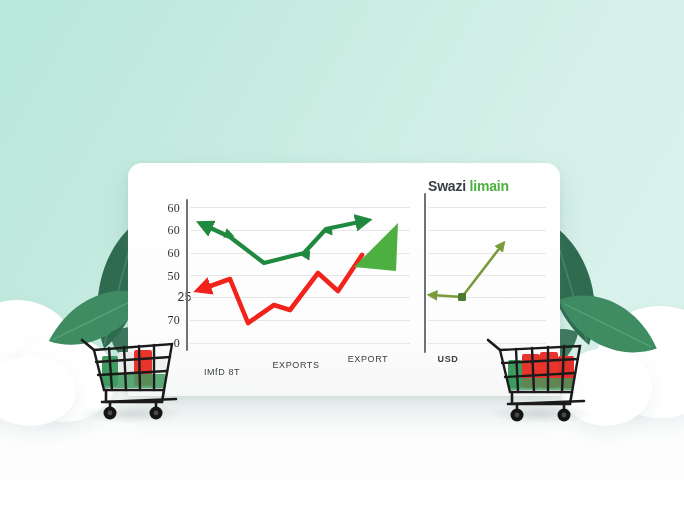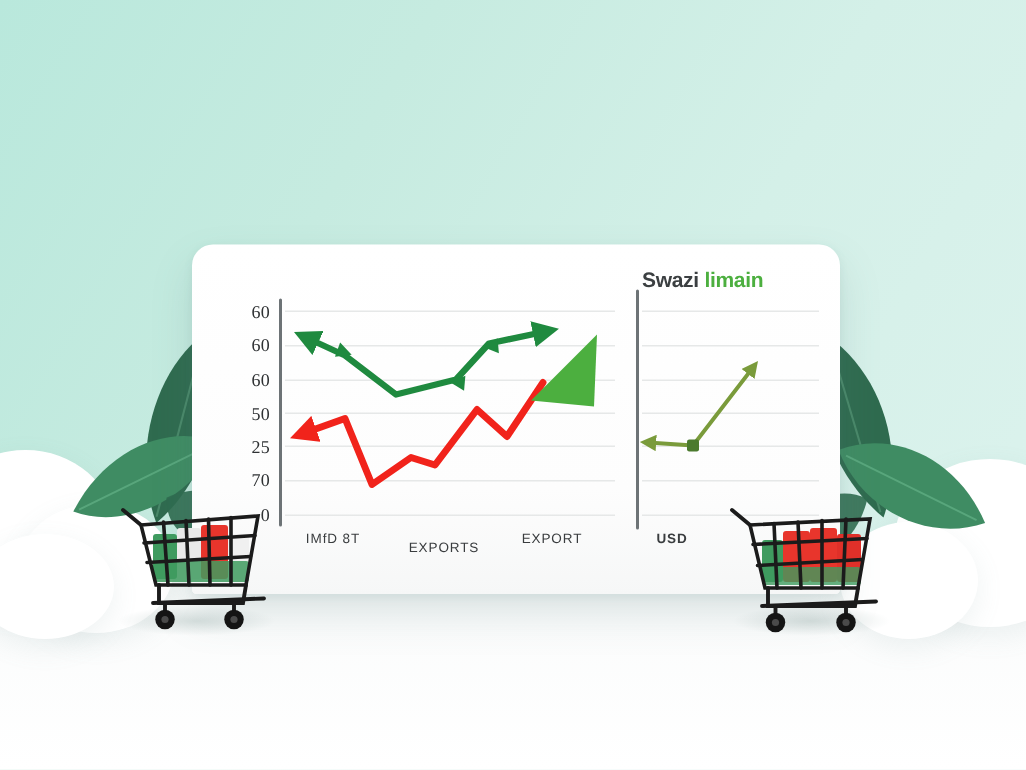--- a/index.html
+++ b/index.html
@@ -160,21 +160,21 @@
 
   <div id="card">
     <div id="card-inner">
 
       <div class="panel" id="panel-main">
 
         <div class="ytick" style="top:40px;  width:38px; left:0;">60</div>
         <div class="ytick" style="top:62px;  width:38px; left:0;">60</div>
         <div class="ytick" style="top:85px;  width:38px; left:0;">60</div>
         <div class="ytick" style="top:108px; width:38px; left:0;">50</div>
-        <div class="ytick" style="top:130px; width:38px; left:0;">25</div>
+        <div class="ytick" style="top:130px; width:38px; left:12px;font-family:Liberation Mono, monospace;">25</div>
         <div class="ytick" style="top:152px; width:38px; left:0;">70</div>
         <div class="ytick" style="top:175px; width:38px; left:0;">0</div>
 
         <div class="axis-v" style="left:44px; top:36px; height:152px;"></div>
 
         <div class="gridline" style="top:44px;  left:48px; right:0;"></div>
         <div class="gridline" style="top:67px;  left:48px; right:0;"></div>
         <div class="gridline" style="top:90px;  left:48px; right:0;"></div>
         <div class="gridline" style="top:112px; left:48px; right:0;"></div>
         <div class="gridline" style="top:134px; left:48px; right:0;"></div>
@@ -201,21 +201,21 @@
 
           <g>
             <polyline points="16,96 44,86 62,130 88,112 104,117 132,80 152,98 176,62" fill="none" stroke="#f1231b" stroke-width="4.6" stroke-linejoin="round" stroke-linecap="round" marker-start="url(#rArrow)"></polyline>
           </g>
 
           <g>
             <path d="M 168 74 L 212 30 L 210 78 Z" fill="#4caf3f"></path>
           </g>
         </svg>
 
-        <div class="xlabel" style="left:44px;  top:191px; width:72px;">IMfD 8T</div>
+        <div class="xlabel" style="left:44px;  top:204px; width:72px;">IMfD 8T</div>
         <div class="xlabel" style="left:118px; top:197px; width:72px;">EXPORTS</div>
         <div class="xlabel" style="left:190px; top:191px; width:72px;">EXPORT</div>
       </div>
 
       <div class="panel" id="panel-side">
 
         <div id="side-title">
           <span class="w1">Swazi</span><span>&nbsp;</span><span class="w2">limain</span>
         </div>
 

